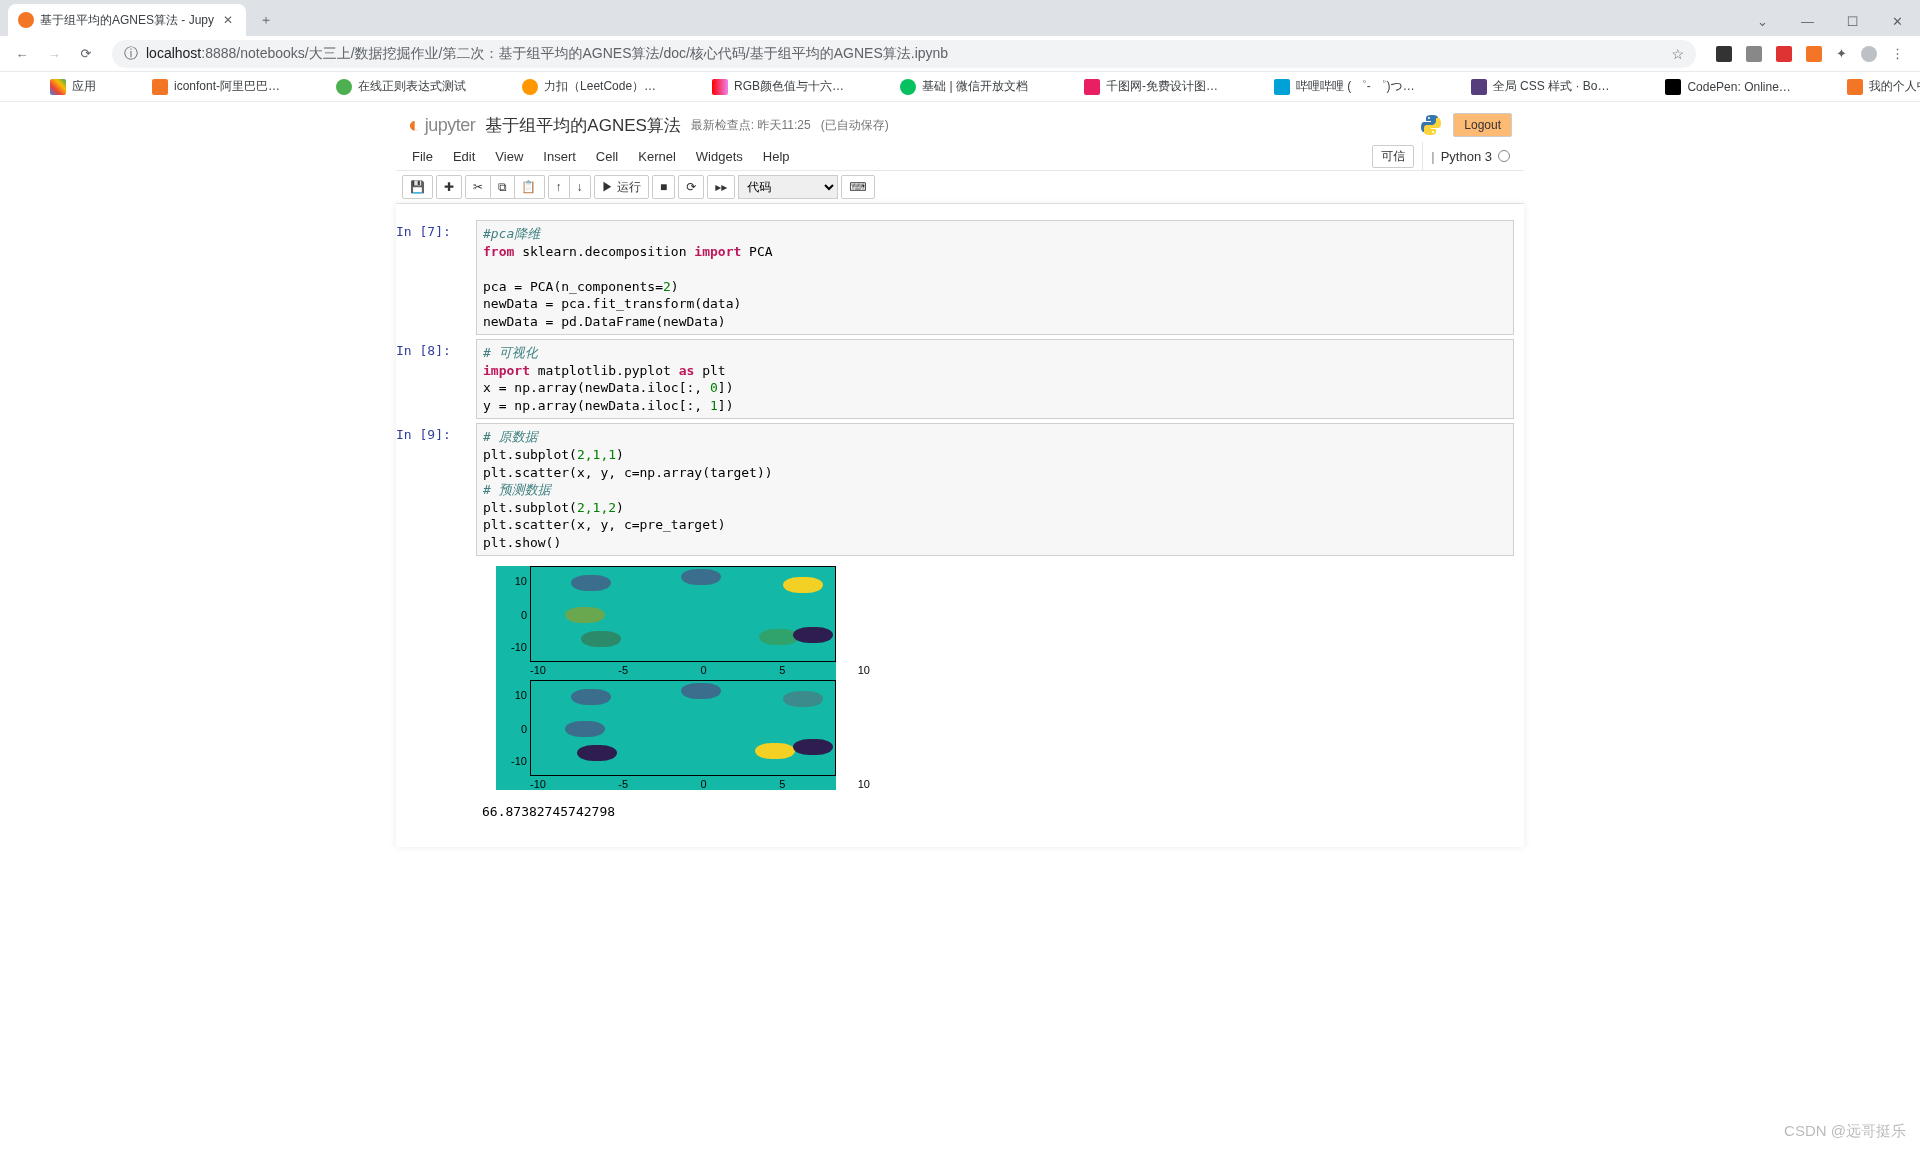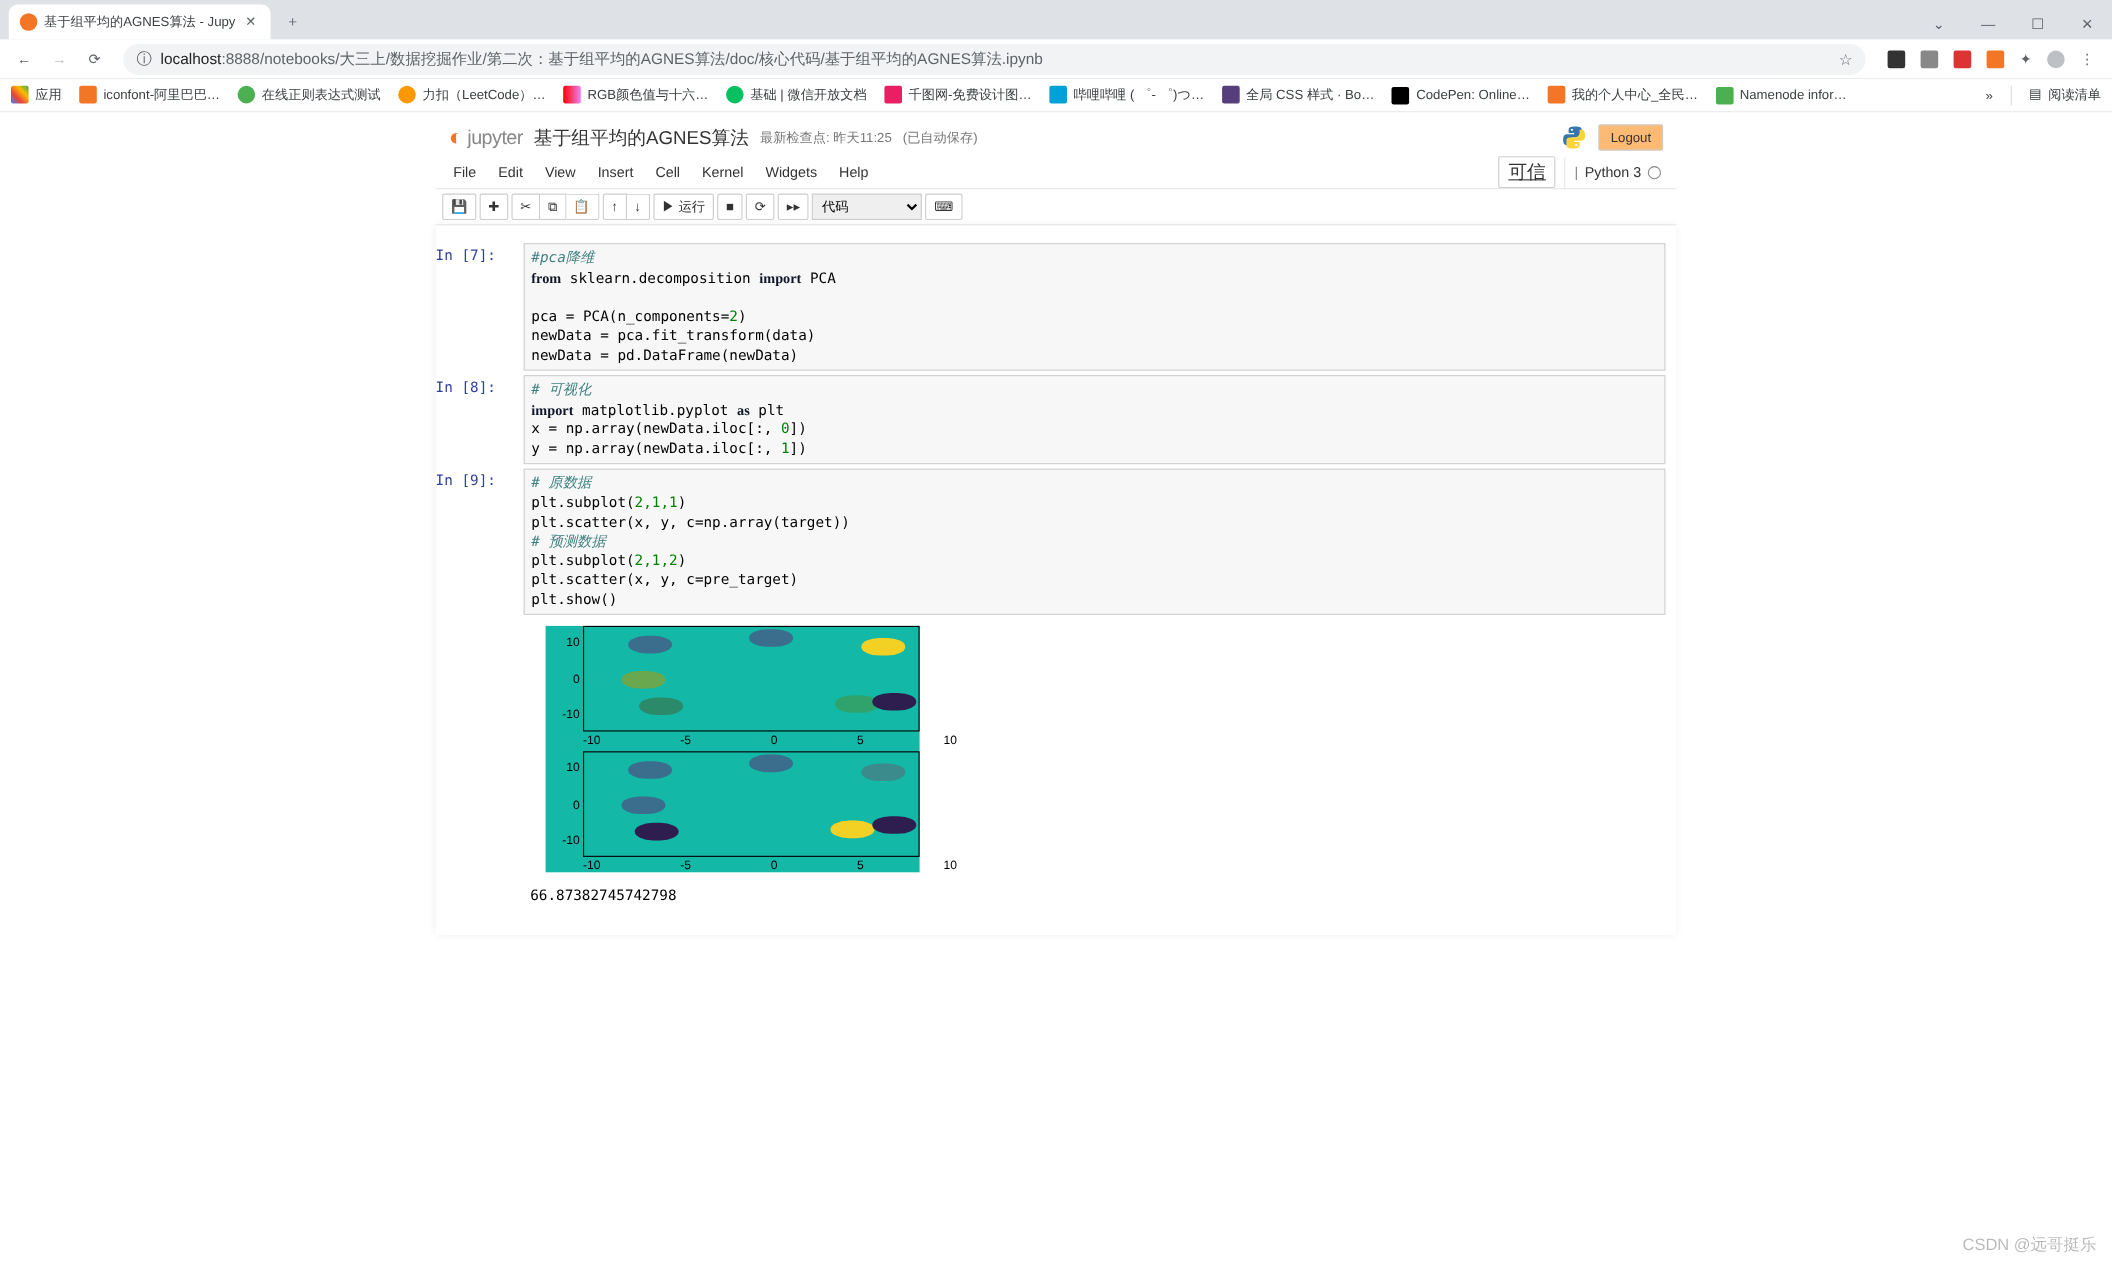--- a/index.html
+++ b/index.html
@@ -22,39 +22,39 @@
 .address-url { color: #202124; }
 .address-host { color: #202124; }
 .address-path { color: #5f6368; }
 .star-icon { margin-left: auto; }
 .ext-icons { display: flex; gap: 14px; align-items: center; padding: 0 8px; }
 .ext-ico { width: 16px; height: 16px; background: #5f6368; border-radius: 2px; }
 .ext-ico.orange { background: #f37626; }
 .ext-ico.round { border-radius: 50%; background: #bdc1c6; }
 
 .bookmarks-bar { background: #fff; height: 30px; display: flex; align-items: center; padding: 0 10px; gap: 16px; border-bottom: 1px solid #e8eaed; font-size: 12px; color: #3c4043; }
-.bm-item { display: flex; align-items: flex-start; gap: 6px; white-space: nowrap; }
+.bm-item { display: flex; align-items: center; gap: 6px; white-space: nowrap; margin-left: 40px; }
 .bm-ico { width: 16px; height: 16px; border-radius: 2px; flex-shrink: 0; }
 
 
 .jupyter-wrap { position: relative; }
 .jp-header { max-width: 1128px; margin: 0 auto; padding: 6px 12px 0; }
 .jp-header-row { display: flex; align-items: center; gap: 10px; padding: 4px 0; }
 .jp-logo { font-size: 18px; color: #888; letter-spacing: -0.5px; display:flex; align-items:center; gap:4px;}
 .jp-logo-icon { color: #f37626; font-size: 22px;}
 .jp-title { font-size: 17px; color: #333; }
 .jp-checkpoint { font-size: 12px; color: #777; }
 .jp-autosave { font-size: 12px; color: #777; }
 .jp-spacer { flex: 1; }
 .jp-py-logo { width: 24px; height: 24px; }
 .jp-logout { border: 1px solid #ccc; padding: 4px 10px; font-size: 12px; border-radius: 2px; color: #333; background: #fdba74; }
 
 .jp-menubar { max-width: 1128px; margin: 0 auto; border-bottom: 1px solid #e7e7e7; padding: 0 6px; display: flex; align-items: center; }
 .jp-menu-item { padding: 6px 10px; font-size: 13px; color: #333; }
-.jp-trusted { margin-left: auto; font-size: 17px; color: #333; border: 1px solid #ccc; padding: 2px 8px; border-radius: 2px; text-decoration: underline;}
+.jp-trusted { margin-left: auto; font-size: 12px; color: #333; border: 1px solid #ccc; padding: 2px 8px; border-radius: 2px;}
 .jp-kernel { font-size: 13px; color: #333; padding: 0 8px; display:flex; align-items:center; gap:6px; border-left:1px solid #e7e7e7; margin-left:8px; height:28px;}
 .jp-kernel-ind { width: 12px; height: 12px; border: 1px solid #888; border-radius: 50%; }
 
 .jp-toolbar { max-width: 1128px; margin: 0 auto; padding: 4px 6px; display: flex; align-items: center; gap: 3px; border-bottom: 1px solid #e7e7e7; }
 .jp-tbtn { border: 1px solid #ccc; background: #fff; padding: 2px 7px; height: 24px; font-size: 12px; color: #333; display: flex; align-items: center; border-radius: 2px; }
 .jp-tbtn-group { display: flex; }
 .jp-tbtn-group .jp-tbtn { border-radius: 0; }
 .jp-tbtn-group .jp-tbtn:first-child { border-radius: 2px 0 0 2px; }
 .jp-tbtn-group .jp-tbtn:last-child { border-radius: 0 2px 2px 0; border-left: none; }
 .jp-tbtn-group .jp-tbtn + .jp-tbtn { border-left: none; }
@@ -64,21 +64,21 @@
 .jp-notebook { padding: 0 0 0 0; }
 
 .cell { display: flex; padding: 2px 10px 2px 0; }
 .prompt { width: 80px; text-align: left; padding: 4px 6px 0 0; font-family: monospace; font-size: 13px; color: #303f9f; flex-shrink: 0; }
 .output .prompt { color: #d84315; }
 .cell-body { flex: 1; min-width: 0; }
 .input-area { border: 1px solid #cfcfcf; background: #f7f7f7; padding: 4px 6px; font-family: "SimSun", monospace; font-size: 13px; line-height: 1.35; white-space: pre; overflow-x: auto; color:#000; }
 .output-area { padding: 4px 6px; font-family: "SimSun", monospace; font-size: 13px; line-height: 1.25; white-space: pre; color: #000; }
 .output-scroll { border: 1px solid #cfcfcf; background: #fff; max-height: 200px; overflow-y: scroll; box-shadow: inset 0 2px 4px rgba(0,0,0,0.06); padding: 4px 6px; font-family: "SimSun", monospace; font-size: 13px; line-height: 1.25; }
 
-.kw-green { color: #0f172a; font-weight: bold; font-family: Liberation Serif, serif; }
+.kw-green { color: #be185d; font-weight: bold; }
 .cm-comment { color: #408080; font-style: italic; }
 .cm-num { color: #008000; }
 .cm-builtin { color: #008000; }
 
 .chart-stack { padding: 6px 0 6px 20px; }
 .chart-frame { width: 340px; background:#14b8a6; }
 .subplot { border: 1px solid #000; height: 96px; position: relative; margin-left: 34px; }
 .axis-y { position: absolute; left: -30px; width: 26px; text-align: right; font-size: 11px; color: #000; font-family: sans-serif; }
 .axis-x-row { display: flex; justify-content: space-between; margin-left: 34px; width: 340px; font-size: 11px; color: #000; padding-top:2px; font-family: sans-serif;}
 .blob { position: absolute; width: 40px; height: 16px; border-radius: 50% / 60%; filter: blur(0.5px); }

